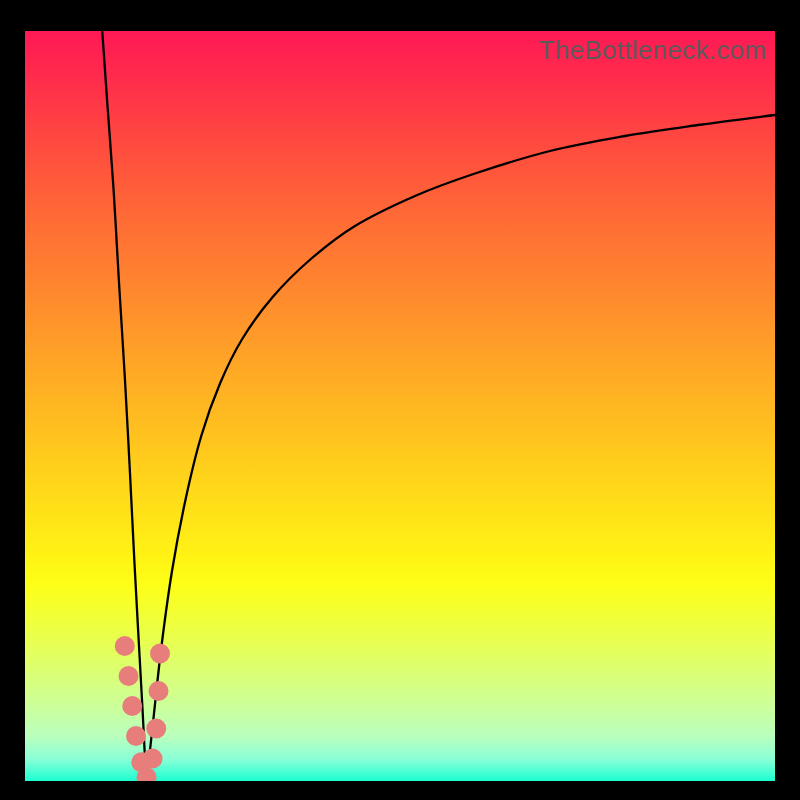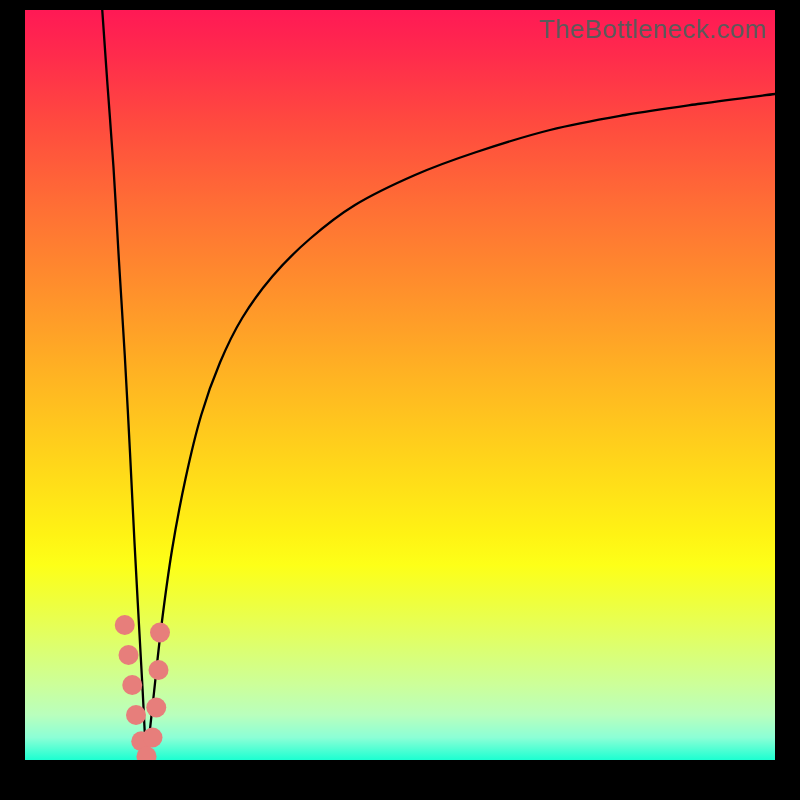--- a/index.html
+++ b/index.html
@@ -7,21 +7,21 @@
     padding: 0;
     width: 800px;
     height: 800px;
     background: #000;
     overflow: hidden;
     font-family: Arial, Helvetica, sans-serif;
   }
   .frame {
     position: absolute;
     left: 25px;
-    top: 10px;
+    top: 31px;
     width: 750px;
     height: 750px;
     background: linear-gradient(
       to bottom,
       #ff1955 0%,
       #ff2b4c 6%,
       #ff4a3f 15%,
       #ff6e35 26%,
       #ff8f2c 37%,
       #ffb123 48%,

